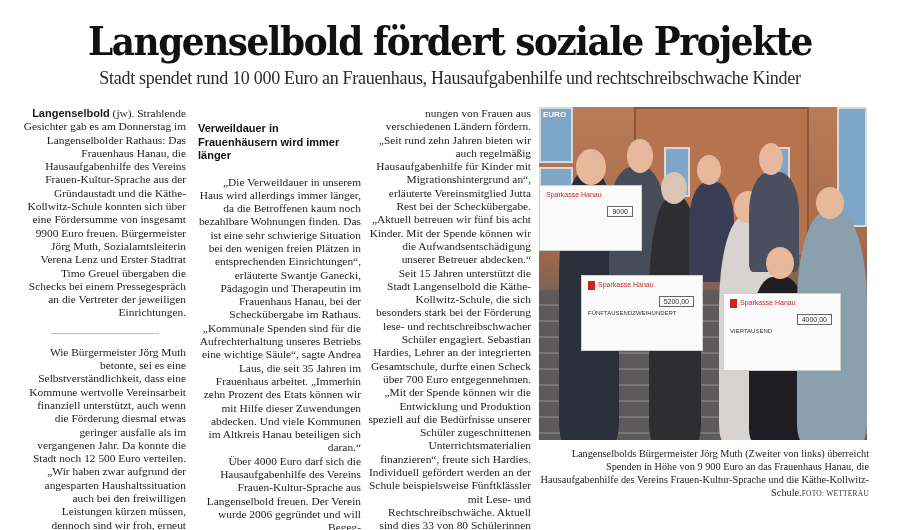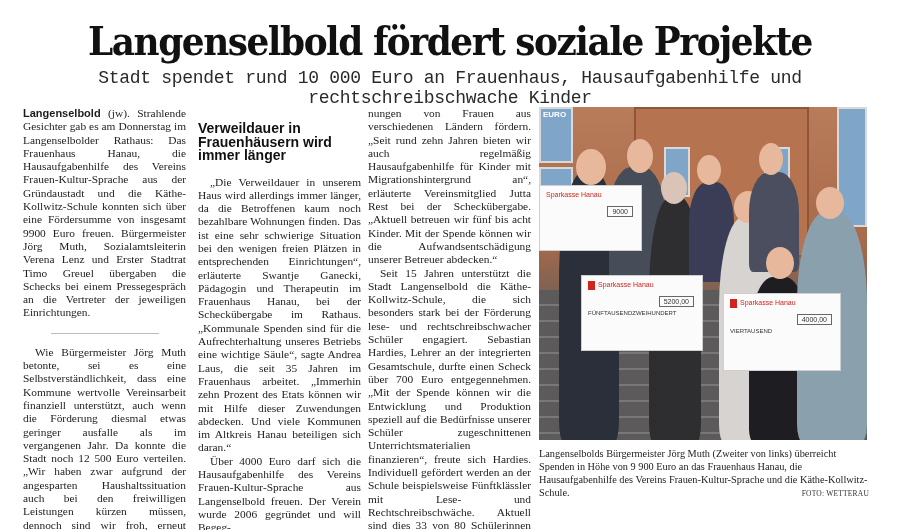--- a/index.html
+++ b/index.html
@@ -1,42 +1,42 @@
 <!DOCTYPE html>
 <html><head>
 <meta charset="utf-8">
 <style>
-  * { box-sizing: border-box; margin: 0; padding: 0; }
+  * { box-sizing: border-box; margin: 0; padding: 0; text-align: right; }
   html, body { width: 900px; height: 530px; background: #ffffff; overflow: hidden; }
   body { position: relative; color: #1a1a1a; }
   .headline {
     position: absolute; left: 0; top: 18px; width: 900px; text-align: center;
     font-family: "DejaVu Serif", "Liberation Serif", serif;
     font-size: 39px; font-weight: bold; letter-spacing: -1.6px; color: #111;
     transform: scaleX(0.92); transform-origin: center;
   }
   .subhead {
     position: absolute; left: 0; top: 68px; width: 900px; text-align: center;
-    font-family: Liberation Mono, monospace; font-size: 18px; color: #2a2a2a;
+    font-family: Liberation Serif, serif; font-size: 18px; color: #2a2a2a;
     letter-spacing: -0.3px;
   }
   .col {
     position: absolute; top: 107px; width: 163px;
     font-family: "Liberation Serif", serif; font-size: 11.4px; line-height: 13.3px;
     color: #1c1c1c; text-align: justify; hyphens: manual;
   }
   .col1 { left: 23px; }
   .col2 { left: 198px; }
   .col3 { left: 368px; }
   .col p { margin: 0; }
   .col p.indent { text-indent: 12px; }
   .lead-place { font-family: "Liberation Sans", sans-serif; font-weight: bold; font-size: 11px; }
   .divider { width: 108px; height: 1px; background: #bcbcbc; margin: 13px auto 12px auto; }
   .subtitle {
-    font-family: "Liberation Sans", sans-serif; font-weight: bold; font-size: 14px;
+    font-family: "Liberation Sans", sans-serif; font-weight: bold; font-size: 11px;
     line-height: 13.5px; text-align: left; margin: 15px 0 13px 0; color: #111;
   }
   .photo {
     position: absolute; left: 539px; top: 107px; width: 328px; height: 333px; overflow: hidden;
     background: linear-gradient(180deg, #b97c5a 0%, #a86a4a 40%, #6c5e58 62%, #4c4848 100%);
   }
   .photo .win { position: absolute; background: #7fa6c8; border: 2px solid #d9d9d9; }
   .photo .door { position: absolute; background: #b5744f; border: 2px solid #8e5638; }
   .photo .steps { position: absolute; left: 0; right: 0; bottom: 0; height: 150px;
     background: repeating-linear-gradient(180deg, #5c5a5a 0 14px, #7a7777 14px 16px); }

